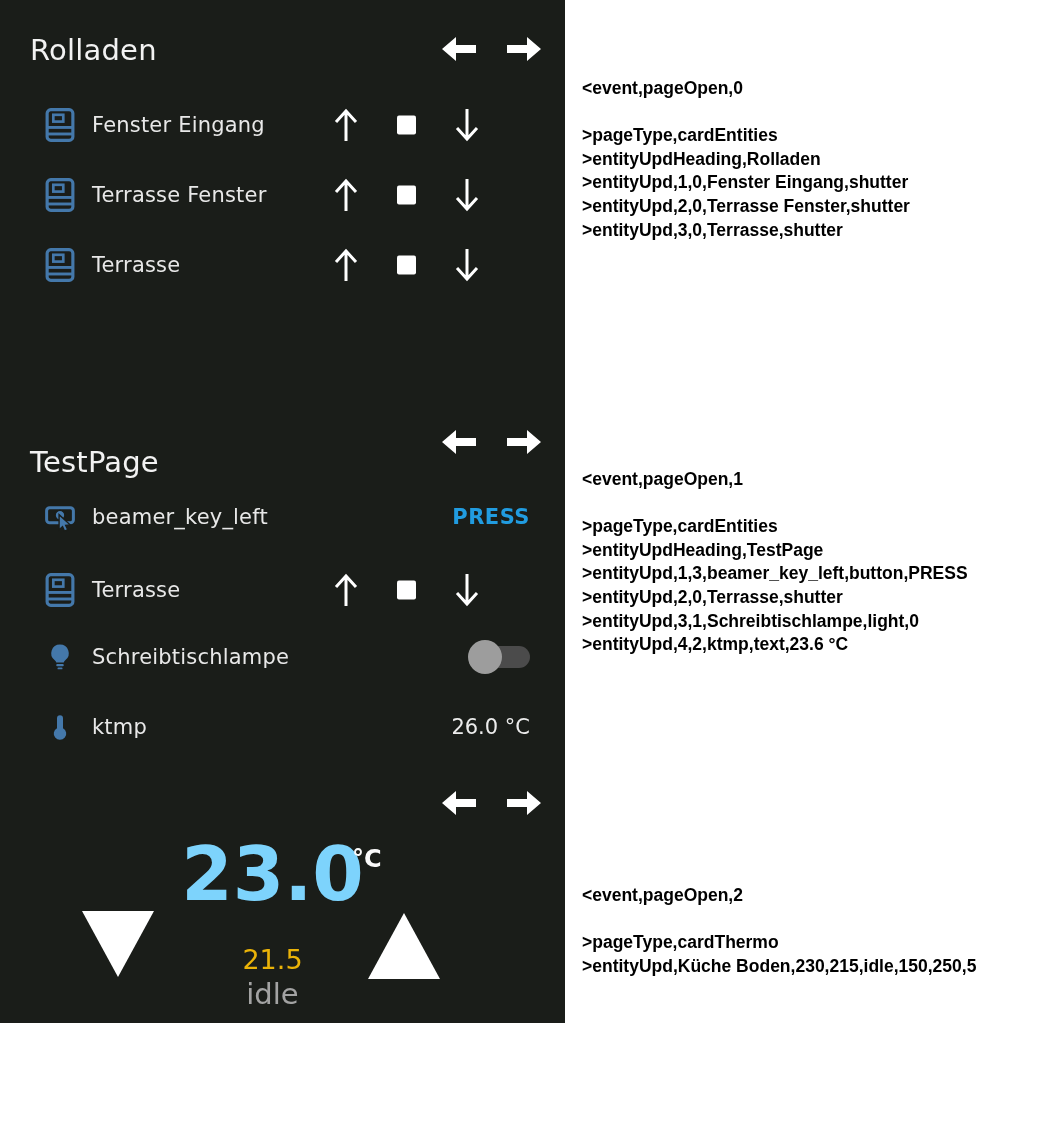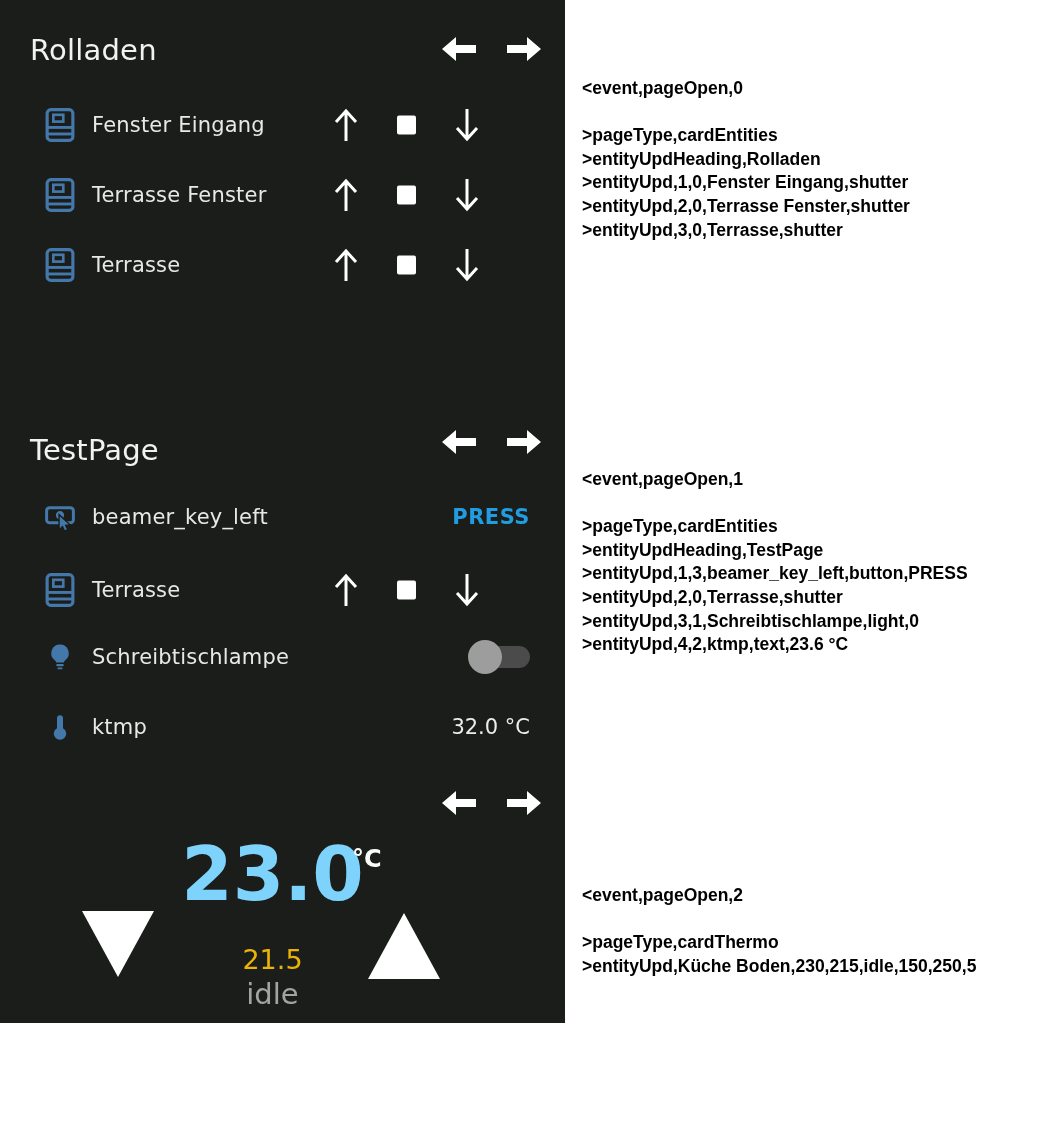--- a/index.html
+++ b/index.html
@@ -148,21 +148,21 @@
       <span class="e-label">Terrasse</span>
       <svg class="ctl-up" viewBox="0 0 30 40">
         <path d="M15 36 V8 M5 17 L15 6 L25 17" fill="none" stroke="#ffffff" stroke-width="3"></path>
       </svg>
       <div class="ctl-stop"></div>
       <svg class="ctl-down" viewBox="0 0 30 40">
         <path d="M15 4 V32 M5 23 L15 34 L25 23" fill="none" stroke="#ffffff" stroke-width="3"></path>
       </svg>
     </div>
 
-    <div class="card-heading" style="top:432px;">TestPage</div>
+    <div class="card-heading" style="top:444px;">TestPage</div>
 
     <div class="nav-arrow" style="left:440px; top:426px;">
       <svg width="38" height="32" viewBox="0 0 38 32">
         <polygon points="36,12 16,12 16,4 2,16 16,28 16,20 36,20" fill="#ffffff"></polygon>
       </svg>
     </div>
     <div class="nav-arrow" style="left:505px; top:426px;">
       <svg width="38" height="32" viewBox="0 0 38 32">
         <polygon points="2,12 22,12 22,4 36,16 22,28 22,20 2,20" fill="#ffffff"></polygon>
       </svg>
@@ -206,21 +206,21 @@
         <div class="toggle-track"></div>
         <div class="toggle-knob"></div>
       </div>
     </div>
 
     <div class="entity-row" style="top:695px;">
       <svg class="e-icon" viewBox="0 0 24 24">
         <path d="M12 2.5a2.4 2.4 0 0 1 2.4 2.4v8a5 5 0 1 1-4.8 0v-8A2.4 2.4 0 0 1 12 2.5z" fill="#4478aa"></path>
       </svg>
       <span class="e-label">ktmp</span>
-      <span class="text-value">32.0 °C</span>
+      <span class="text-value">26.0 °C</span>
     </div>
 
     <div class="nav-arrow" style="left:440px; top:787px;">
       <svg width="38" height="32" viewBox="0 0 38 32">
         <polygon points="36,12 16,12 16,4 2,16 16,28 16,20 36,20" fill="#ffffff"></polygon>
       </svg>
     </div>
     <div class="nav-arrow" style="left:505px; top:787px;">
       <svg width="38" height="32" viewBox="0 0 38 32">
         <polygon points="2,12 22,12 22,4 36,16 22,28 22,20 2,20" fill="#ffffff"></polygon>

